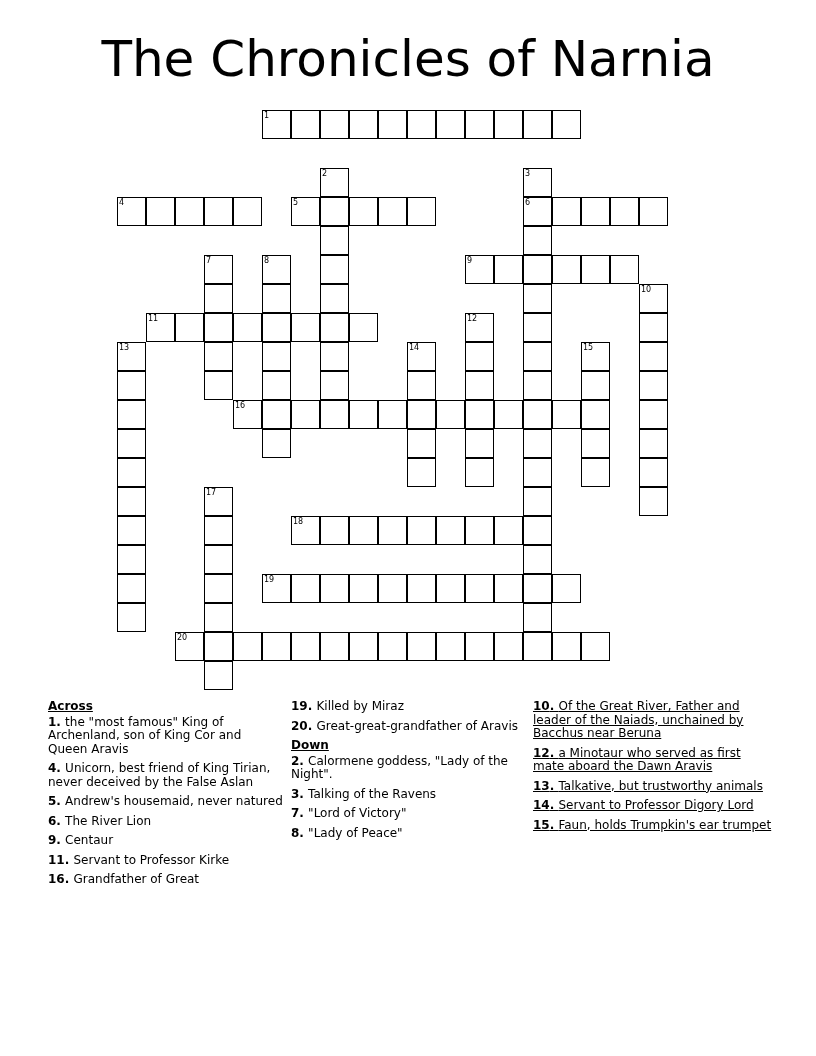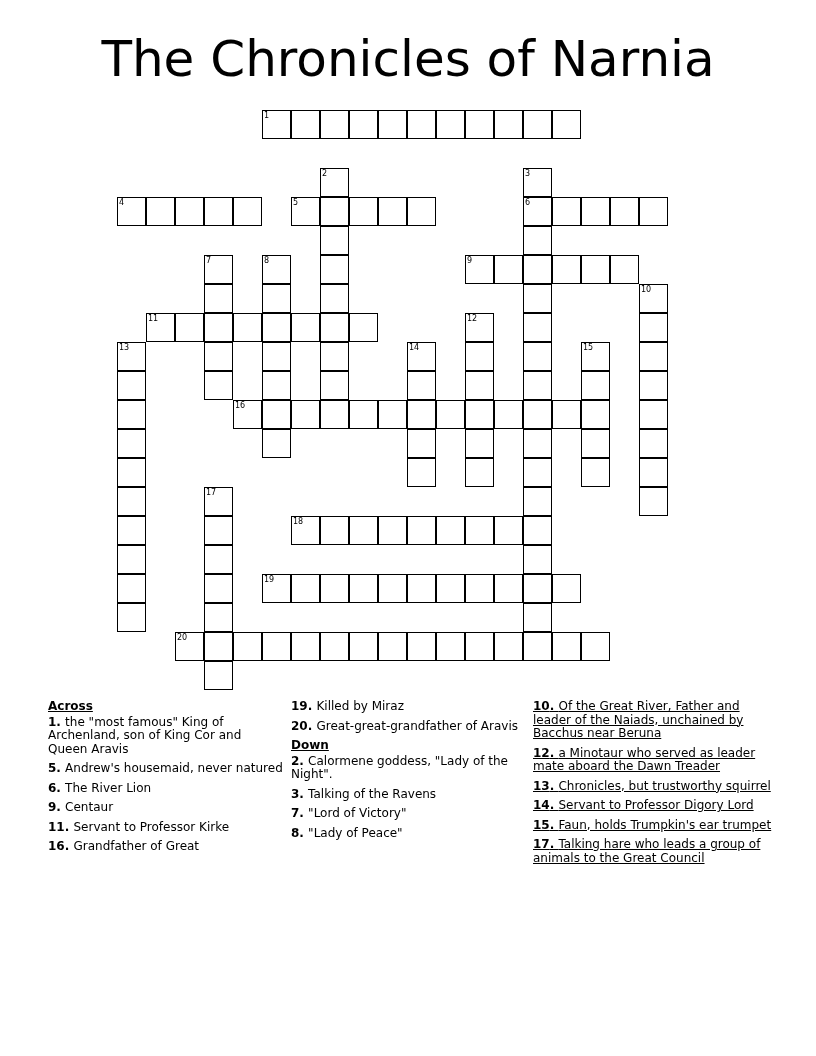--- a/index.html
+++ b/index.html
@@ -211,37 +211,37 @@
     <div class="cell" style="left: 436px; top: 632px;"></div>
     <div class="cell" style="left: 465px; top: 632px;"></div>
     <div class="cell" style="left: 494px; top: 632px;"></div>
     <div class="cell" style="left: 552px; top: 632px;"></div>
     <div class="cell" style="left: 581px; top: 632px;"></div>
   </div>
 
 <div class="clues col1">
   <div class="hdr">Across</div>
   <div class="clue"><b>1</b><b>. </b><span>the "most famous" King of Archenland, son of King Cor and Queen Aravis</span></div>
+  <div class="clue"><b>4</b><b>. </b><span>Unicorn, best friend of King Tirian, never deceived by the False Aslan</span></div>
   <div class="clue"><b>5</b><b>. </b><span>Andrew's housemaid, never natured</span></div>
   <div class="clue"><b>6</b><b>. </b><span>The River Lion</span></div>
   <div class="clue"><b>9</b><b>. </b><span>Centaur</span></div>
   <div class="clue"><b>11</b><b>. </b><span>Servant to Professor Kirke</span></div>
   <div class="clue"><b>16</b><b>. </b><span>Grandfather of Great</span></div>
 </div>
 
 <div class="clues col2">
   <div class="clue"><b>19</b><b>. </b><span>Killed by Miraz</span></div>
   <div class="clue"><b>20</b><b>. </b><span>Great-great-grandfather of Aravis</span></div>
   <div class="hdr">Down</div>
   <div class="clue"><b>2</b><b>. </b><span>Calormene goddess, "Lady of the Night".</span></div>
   <div class="clue"><b>3</b><b>. </b><span>Talking of the Ravens</span></div>
   <div class="clue"><b>7</b><b>. </b><span>"Lord of Victory"</span></div>
   <div class="clue"><b>8</b><b>. </b><span>"Lady of Peace"</span></div>
 </div>
 
 <div class="clues col3">
   <div class="clue"><b>10</b><b>. </b><span>Of the Great River, Father and leader of the Naiads, unchained by Bacchus near Beruna</span></div>
-  <div class="clue"><b>12</b><b>. </b><span>a Minotaur who served as leader mate aboard the Dawn Treader</span></div>
-  <div class="clue"><b>13</b><b>. </b><span>Chronicles, but trustworthy squirrel</span></div>
+  <div class="clue"><b>12</b><b>. </b><span>a Minotaur who served as first mate aboard the Dawn Aravis</span></div>
+  <div class="clue"><b>13</b><b>. </b><span>Talkative, but trustworthy animals</span></div>
   <div class="clue"><b>14</b><b>. </b><span>Servant to Professor Digory Lord</span></div>
   <div class="clue"><b>15</b><b>. </b><span>Faun, holds Trumpkin's ear trumpet</span></div>
-  <div class="clue"><b>17</b><b>. </b><span>Talking hare who leads a group of animals to the Great Council</span></div>
 </div>
 
 </body></html>

